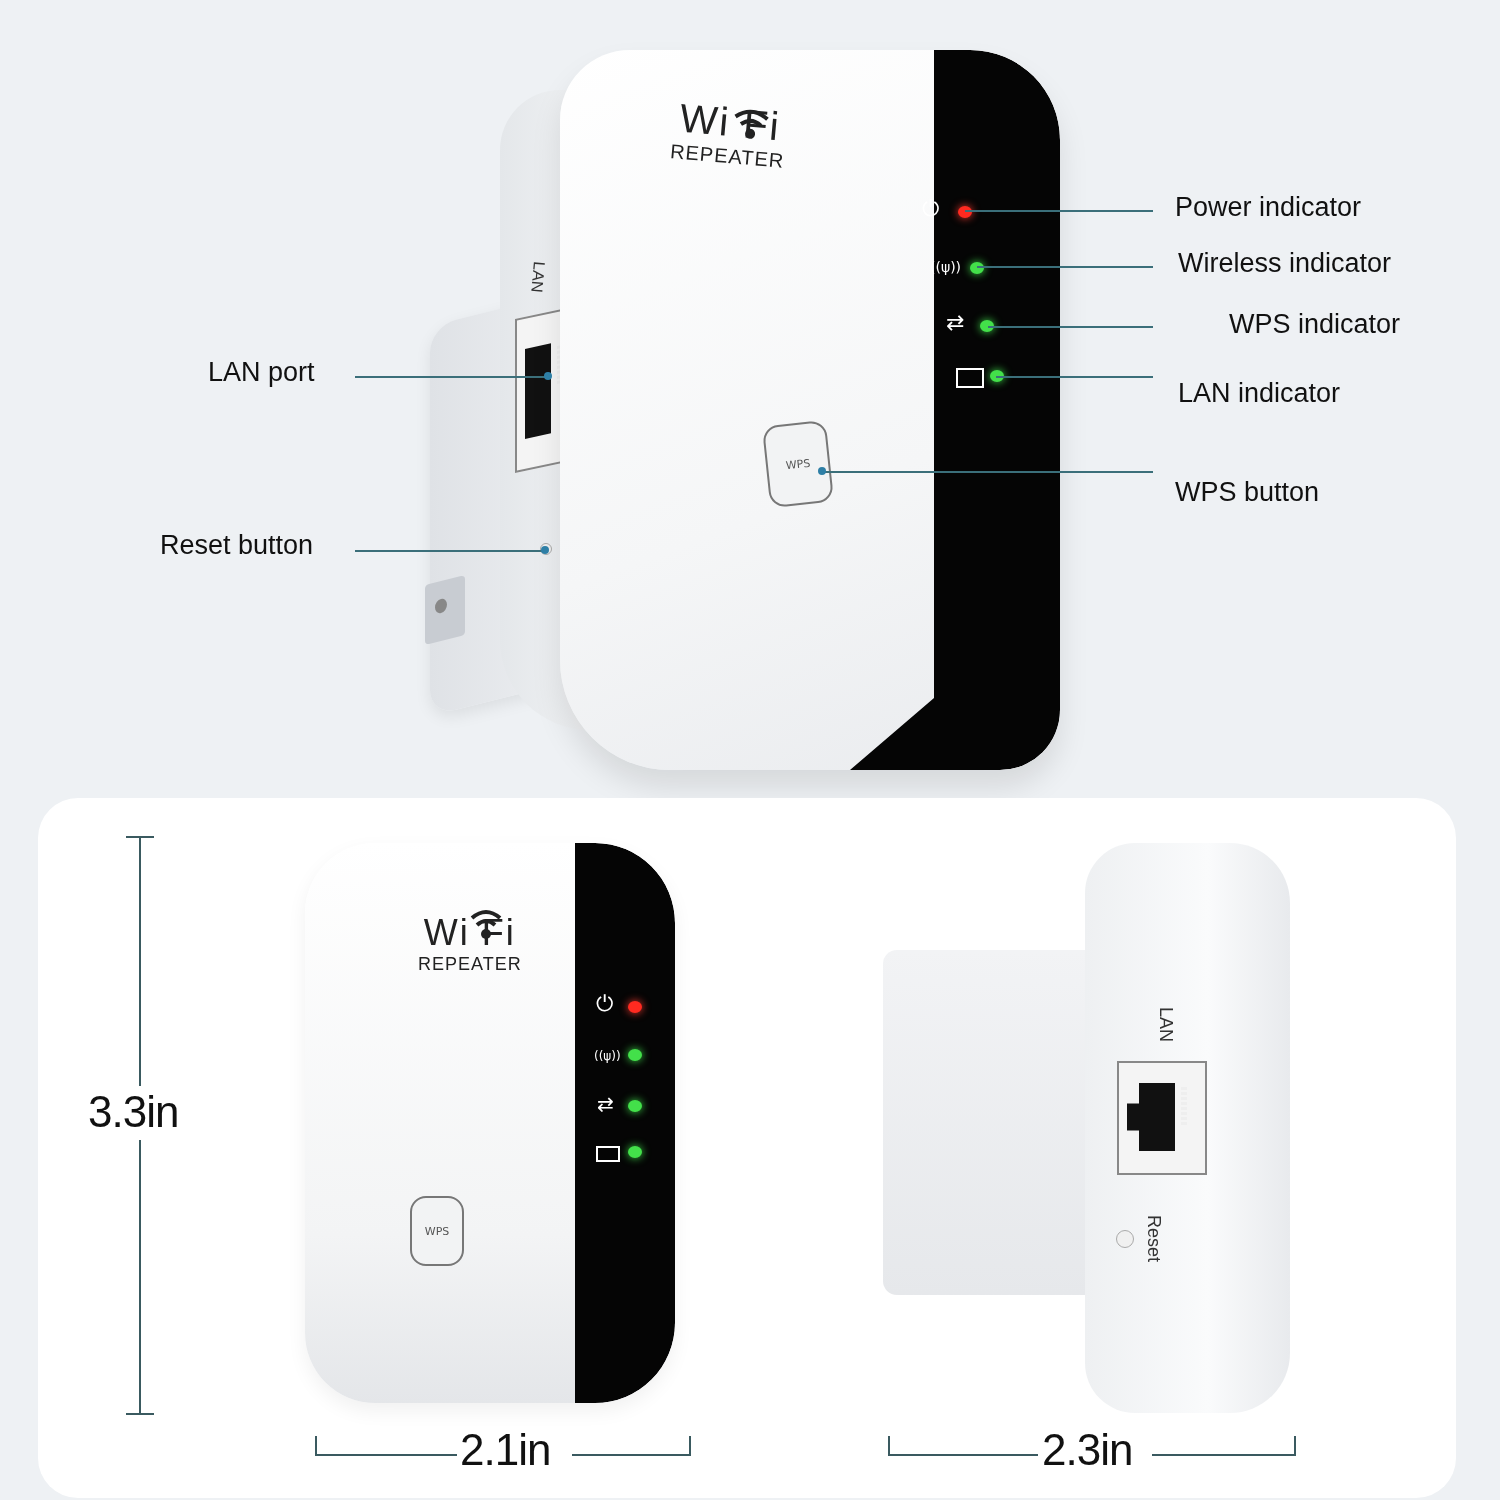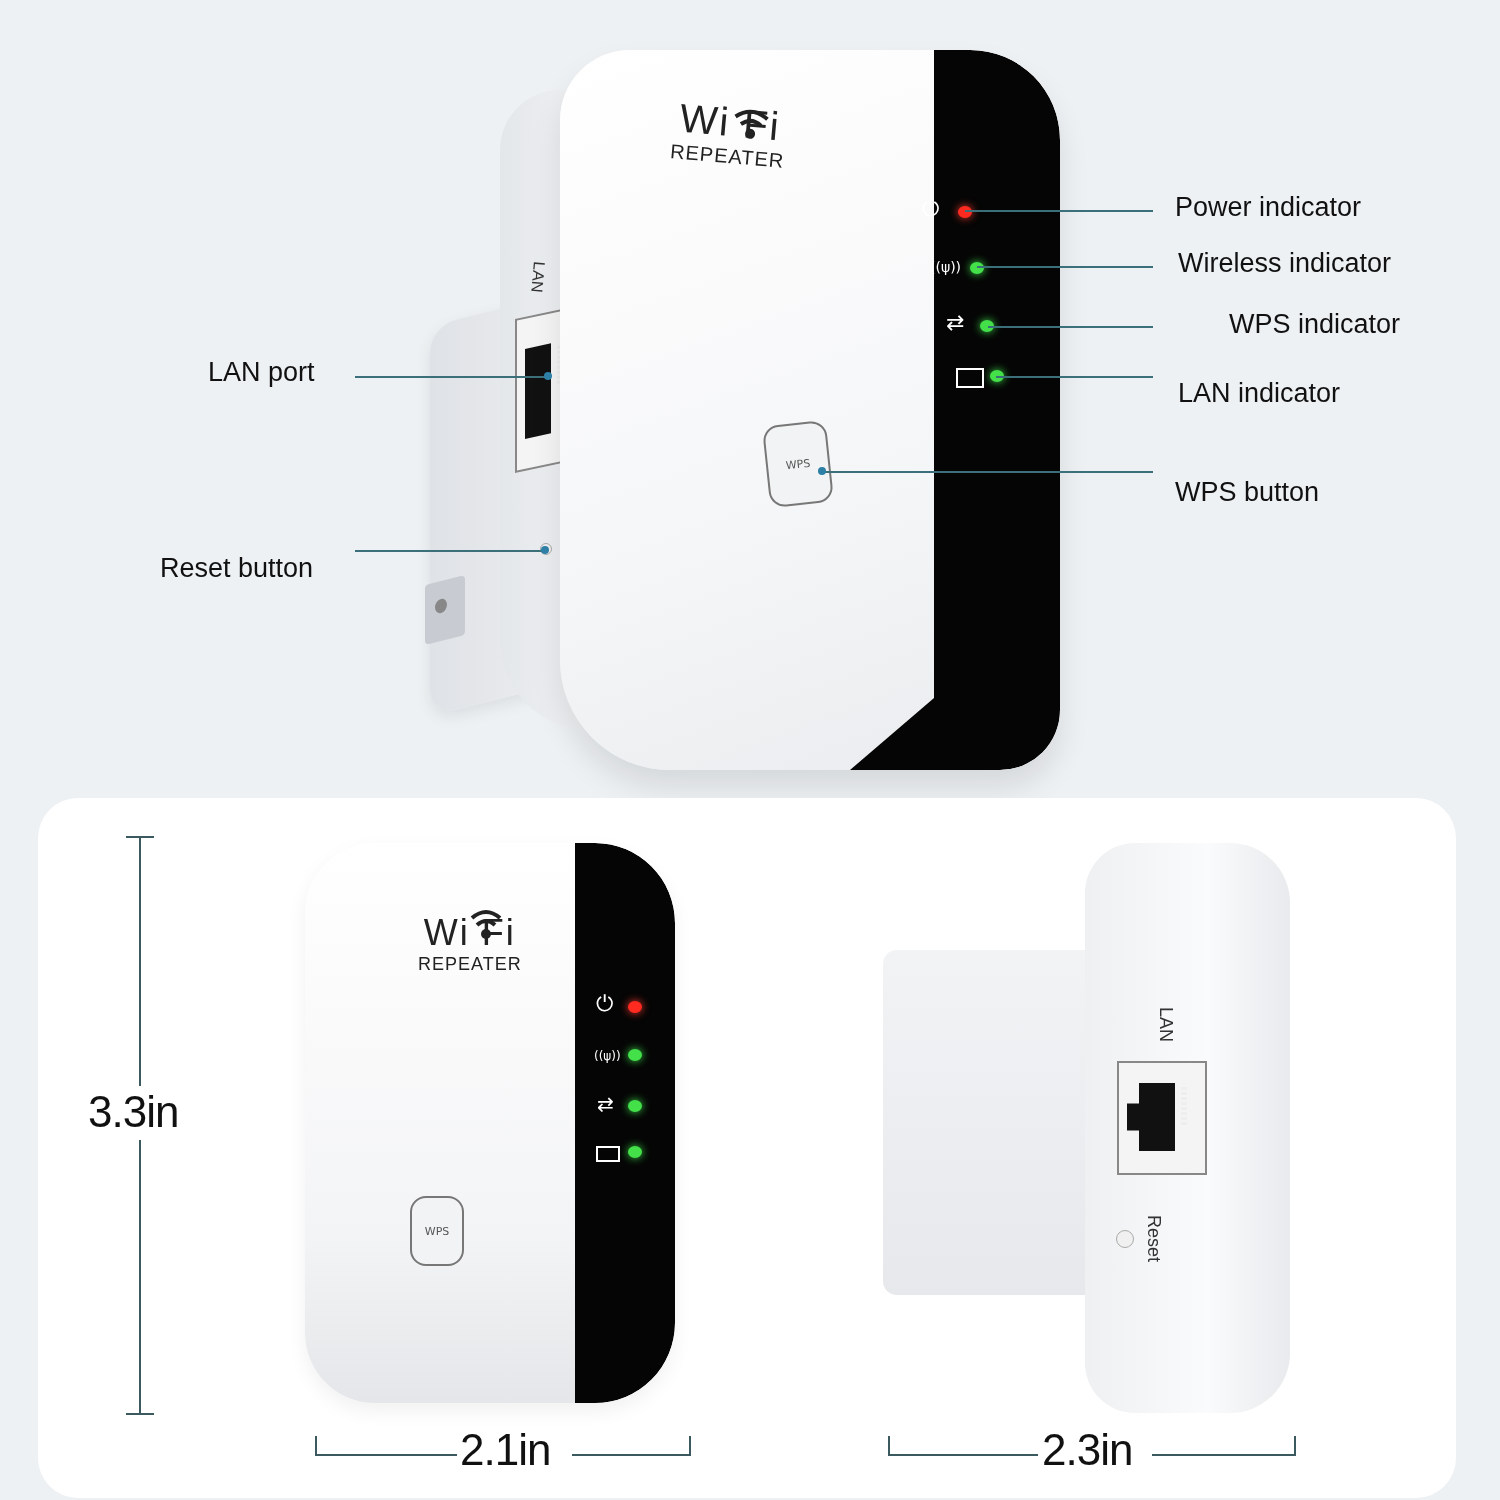--- a/index.html
+++ b/index.html
@@ -108,21 +108,21 @@
   <div class="line" style="left:822px;top:471px;width:331px;"></div>
   <div class="dot" style="left:818px;top:467px;"></div>
   <div class="callout-text" style="left:1175px;top:477px;">WPS button</div>
 </div>
 
 <div>
   <div class="callout-text" style="left:208px;top:357px;">LAN port</div>
   <div class="line" style="left:355px;top:376px;width:193px;"></div>
   <div class="dot" style="left:544px;top:372px;"></div>
 
-  <div class="callout-text" style="left:160px;top:530px;margin-top:23px;">Reset button</div>
+  <div class="callout-text" style="left:160px;top:530px;">Reset button</div>
   <div class="line" style="left:355px;top:550px;width:190px;"></div>
   <div class="dot" style="left:541px;top:546px;"></div>
 </div>
 
 <div class="panel"></div>
 
 <div class="hbar" style="left:126px;top:836px;width:28px;"></div>
 <div class="vbar" style="left:139px;top:836px;height:250px;"></div>
 <div class="dim-text" style="left:88px;top:1087px;">3.3in</div>
 <div class="vbar" style="left:139px;top:1140px;height:274px;"></div>

